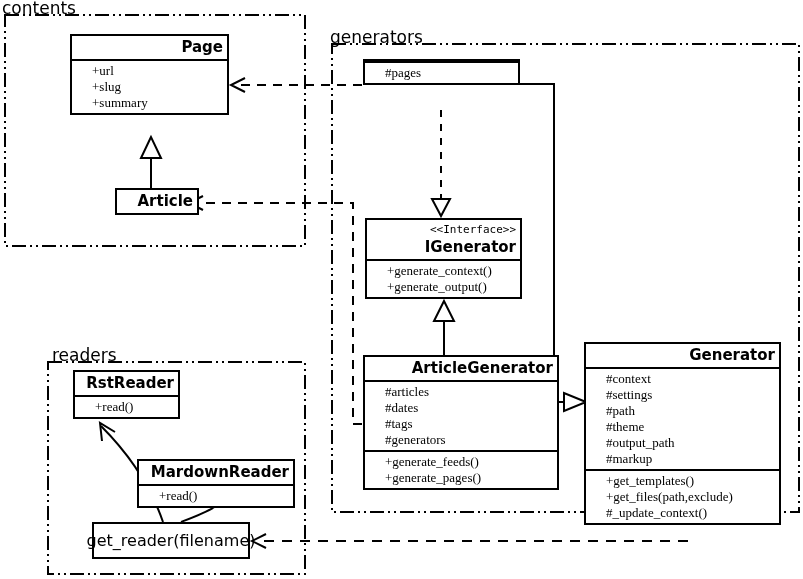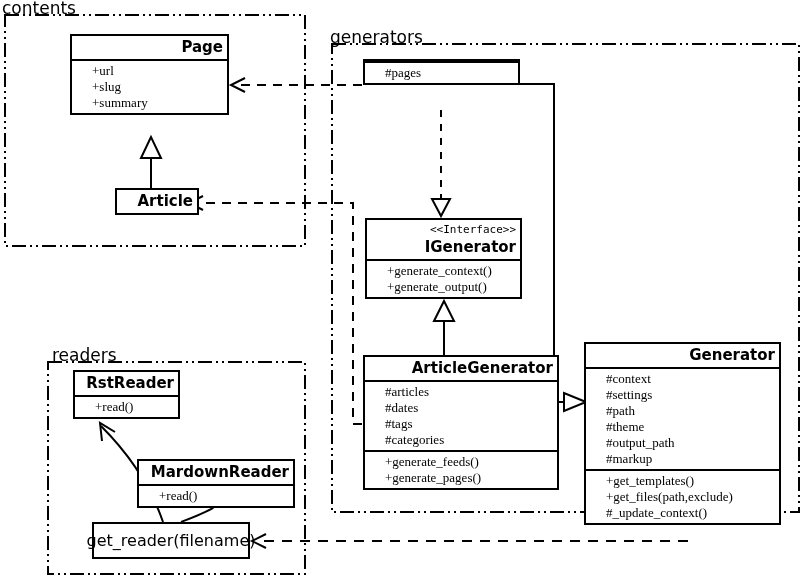--- a/index.html
+++ b/index.html
@@ -92,21 +92,21 @@
       <div>+generate_output()</div>
     </div>
   </div>
 
   <div class="box" style="left:363px;top:355px;width:196px;">
     <div class="t">ArticleGenerator</div>
     <div class="sec">
       <div>#articles</div>
       <div>#dates</div>
       <div>#tags</div>
-      <div>#categories</div>
+      <div>#generators</div>
     </div>
     <div class="sec">
       <div>+generate_feeds()</div>
       <div>+generate_pages()</div>
     </div>
   </div>
 
   <div class="box" style="left:584px;top:321px;width:197px;margin-top:21px;">
     <div class="t">Generator</div>
     <div class="sec">

